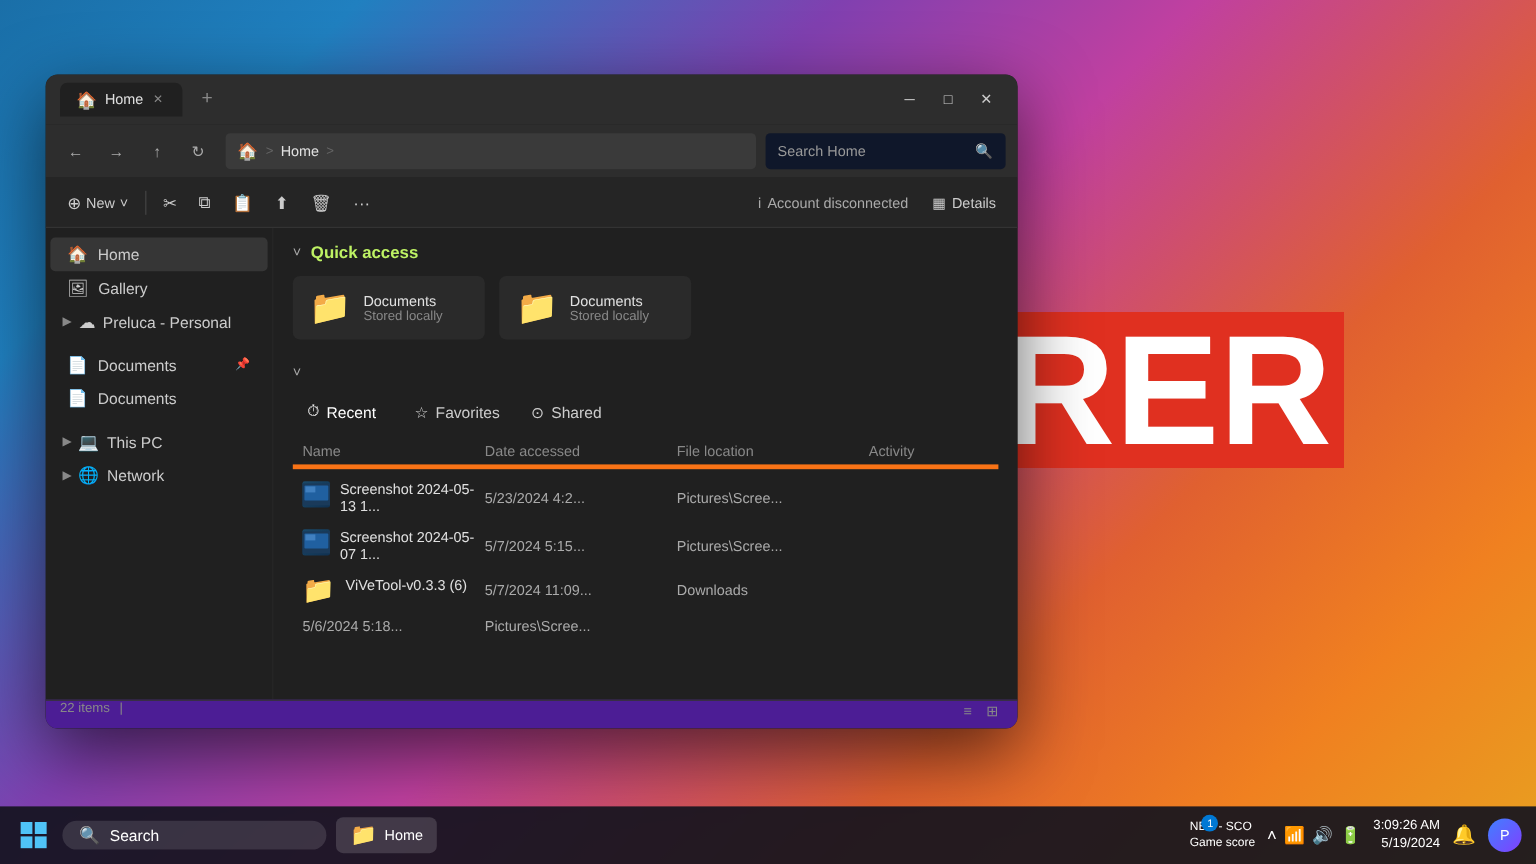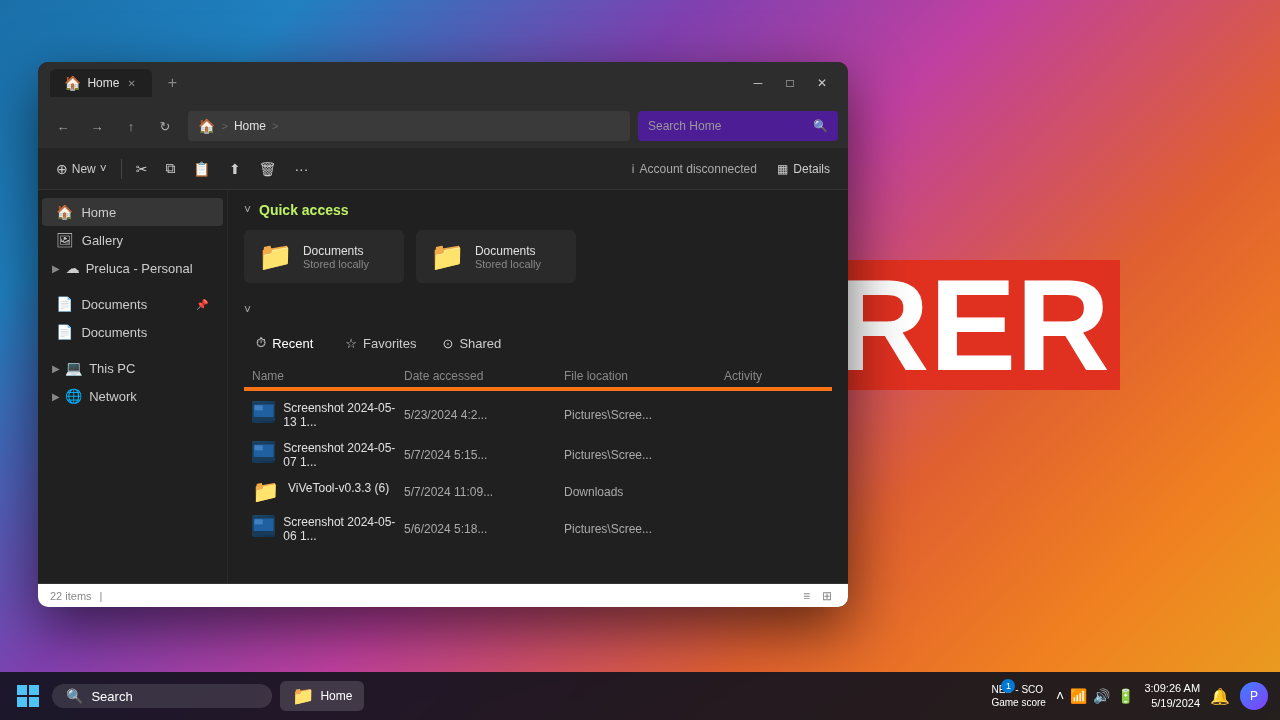--- a/index.html
+++ b/index.html
@@ -248,21 +248,21 @@
       padding: 0 10px;
       gap: 6px;
       margin: 0 4px;
     }
     .address-home-icon { font-size: 14px; color: #aaa; }
     .address-separator { color: #666; font-size: 11px; }
     .address-text { color: #e0e0e0; font-size: 12px; }
     .search-bar {
       width: 200px;
       height: 30px;
-      background: #4c1d95;
+      background: #0f172a;
       border-radius: 4px;
       display: flex;
       align-items: center;
       padding: 0 10px;
       gap: 6px;
     }
     .search-bar-text { color: #999; font-size: 12px; flex: 1; }
     .search-bar-icon { color: #888; font-size: 12px; }
 
     
@@ -474,23 +474,23 @@
       font-size: 22px;
     }
     .file-thumb.screenshot {
       background: linear-gradient(135deg, #1a4a6a, #103050);
     }
     .file-cell { color: #aaa; font-size: 12px; }
 
     
     .status-bar {
       height: 24px;
-      background: #ffffff;
-      display: flex;
-      align-items: center;
+      background: #4c1d95;
+      display: flex;
+      align-items: flex-start;
       padding: 0 12px;
       gap: 8px;
       border-top: 1px solid #333;
       flex-shrink: 0;
     }
     .status-text { color: #888; font-size: 11px; }
     .status-cursor { color: #888; font-size: 11px; }
     .status-view-btns {
       margin-left: auto;
       display: flex;
@@ -710,30 +710,20 @@
       <div class="file-item">
         <div class="file-name-cell">
           <div class="file-thumb folder">📁</div>
           <span>ViVeTool-v0.3.3 (6)</span>
         </div>
         <span class="file-cell">5/7/2024 11:09...</span>
         <span class="file-cell">Downloads</span>
         <span class="file-cell"></span>
       </div>
       <div class="file-item">
-        <div class="file-name-cell">
-          <div class="file-thumb screenshot">
-            <svg width="28" height="22" viewBox="0 0 28 22">
-                <rect width="28" height="22" fill="#1a3a5a"></rect>
-                <rect x="2" y="2" width="24" height="15" fill="#2060a0" rx="1"></rect>
-                <rect x="3" y="3" width="10" height="6" fill="#4080c0"></rect>
-              </svg>
-          </div>
-          <span>Screenshot 2024-05-06 1...</span>
-        </div>
         <span class="file-cell">5/6/2024 5:18...</span>
         <span class="file-cell">Pictures\Scree...</span>
         <span class="file-cell"></span>
       </div>
     </div>
   </div>
 
   <div class="status-bar">
     <span class="status-text">22 items</span>
     <span class="status-cursor">|</span>

